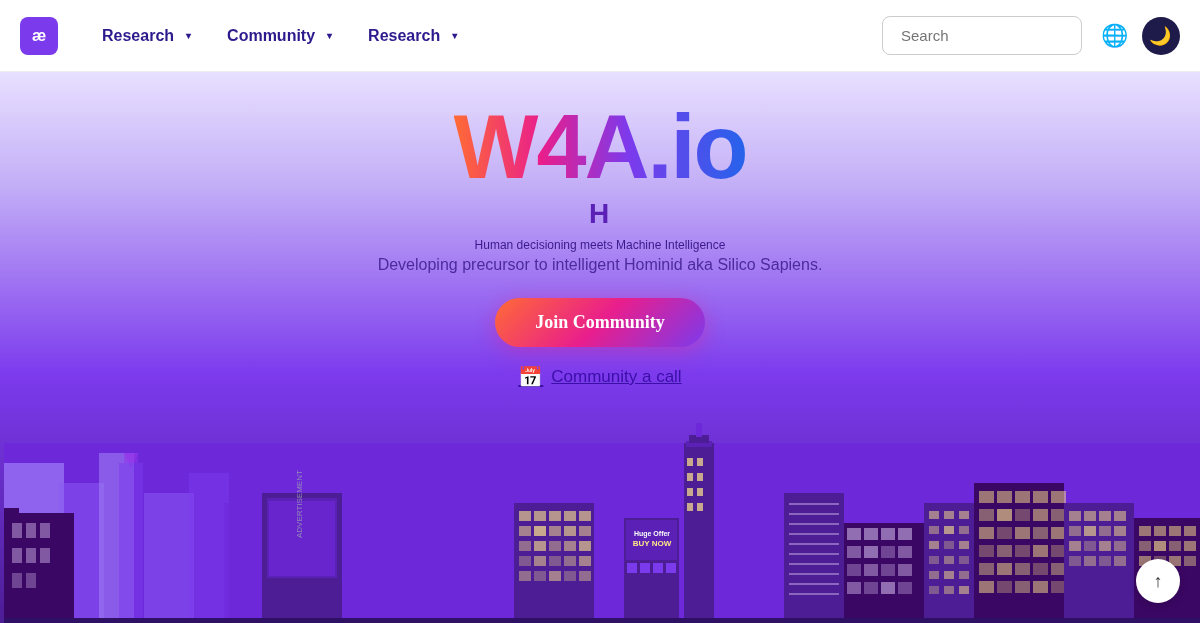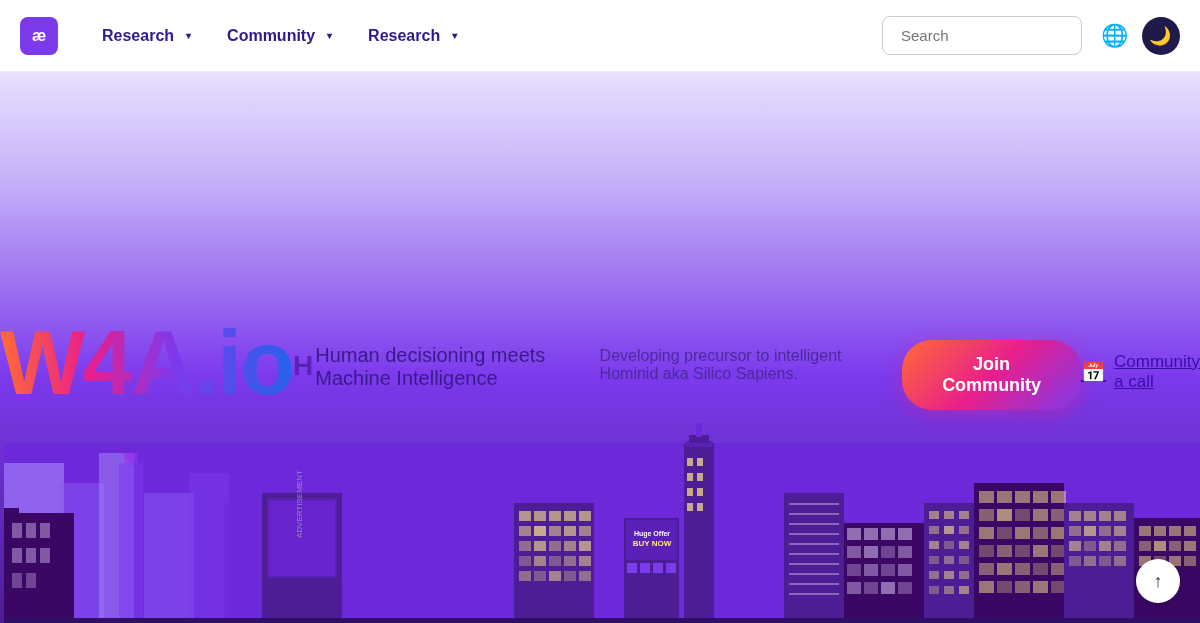--- a/index.html
+++ b/index.html
@@ -90,21 +90,21 @@
     }
 
     
     .hero {
       width: 1200px;
       height: 551px;
       background: linear-gradient(180deg, #e8e0ff 0%, #c4b0f7 20%, #7c3aed 55%, #4c1d95 100%);
       position: relative;
       overflow: hidden;
       display: flex;
-      flex-direction: row;
+      flex-direction: column;
       align-items: center;
       padding-top: 30px;
     }
 
     .hero-title {
       font-size: 90px;
       font-weight: 900;
       background: linear-gradient(90deg, #ff6b35 0%, #e91e8c 30%, #7c3aed 60%, #2563eb 100%);
       -webkit-background-clip: text;
       -webkit-text-fill-color: transparent;
@@ -115,21 +115,21 @@
 
     .hero-h {
       font-size: 28px;
       font-weight: 700;
       color: #5b21b6;
       margin-top: 6px;
       letter-spacing: 2px;
     }
 
     .hero-subtitle1 {
-      font-size: 20px;
+      font-size: 12px;
       color: #3b1a8c;
       font-weight: 500;
       margin-top: 8px;
     }
 
     .hero-subtitle2 {
       font-size: 16px;
       color: #4c2a9e;
       font-weight: 400;
       margin-top: 4px;
@@ -139,20 +139,21 @@
       margin-top: 24px;
       padding: 14px 40px;
       font-size: 18px;
       font-weight: 700;
       color: white;
       background: linear-gradient(135deg, #ff6b35 0%, #e91e8c 50%, #7c3aed 100%);
       border: none;
       border-radius: 30px;
       cursor: pointer;
       box-shadow: 0 4px 20px rgba(233,30,140,0.4);
+      font-family: Liberation Serif, serif;
     }
 
     .schedule-link {
       margin-top: 18px;
       display: flex;
       align-items: center;
       gap: 8px;
       color: #3b0ea8;
       font-size: 17px;
       font-weight: 500;

